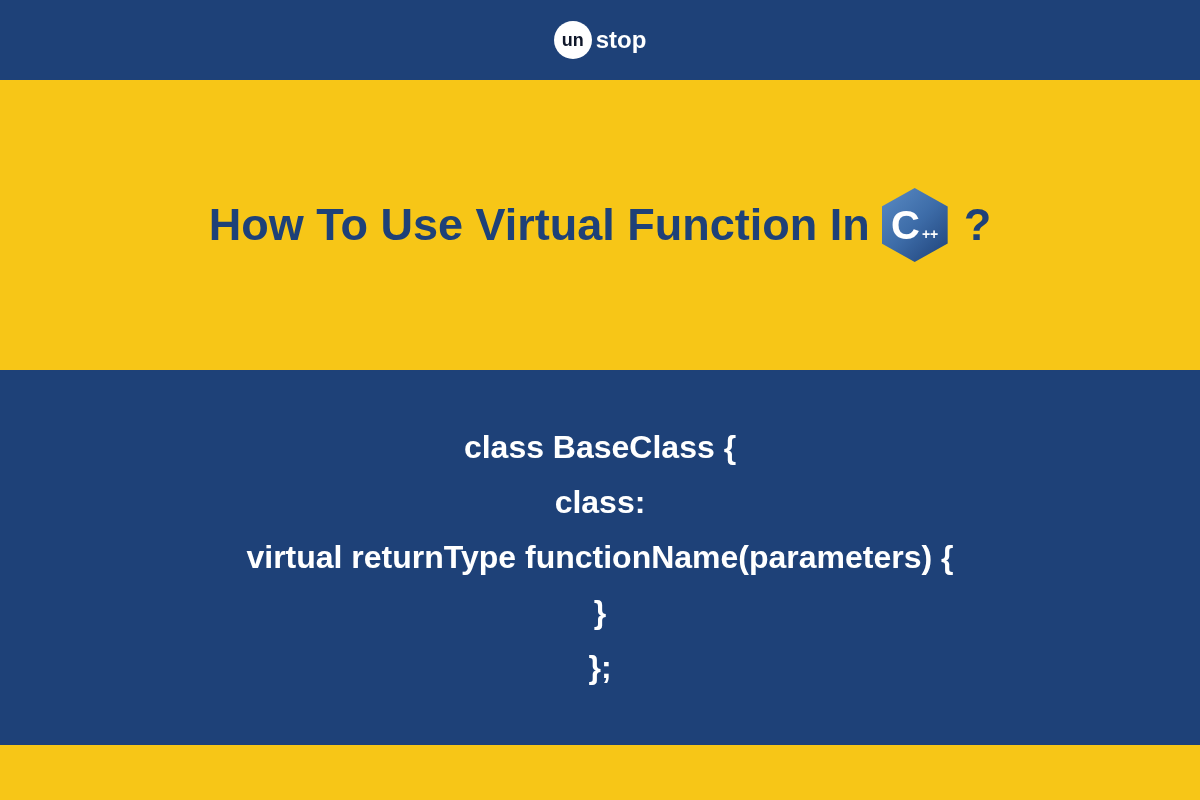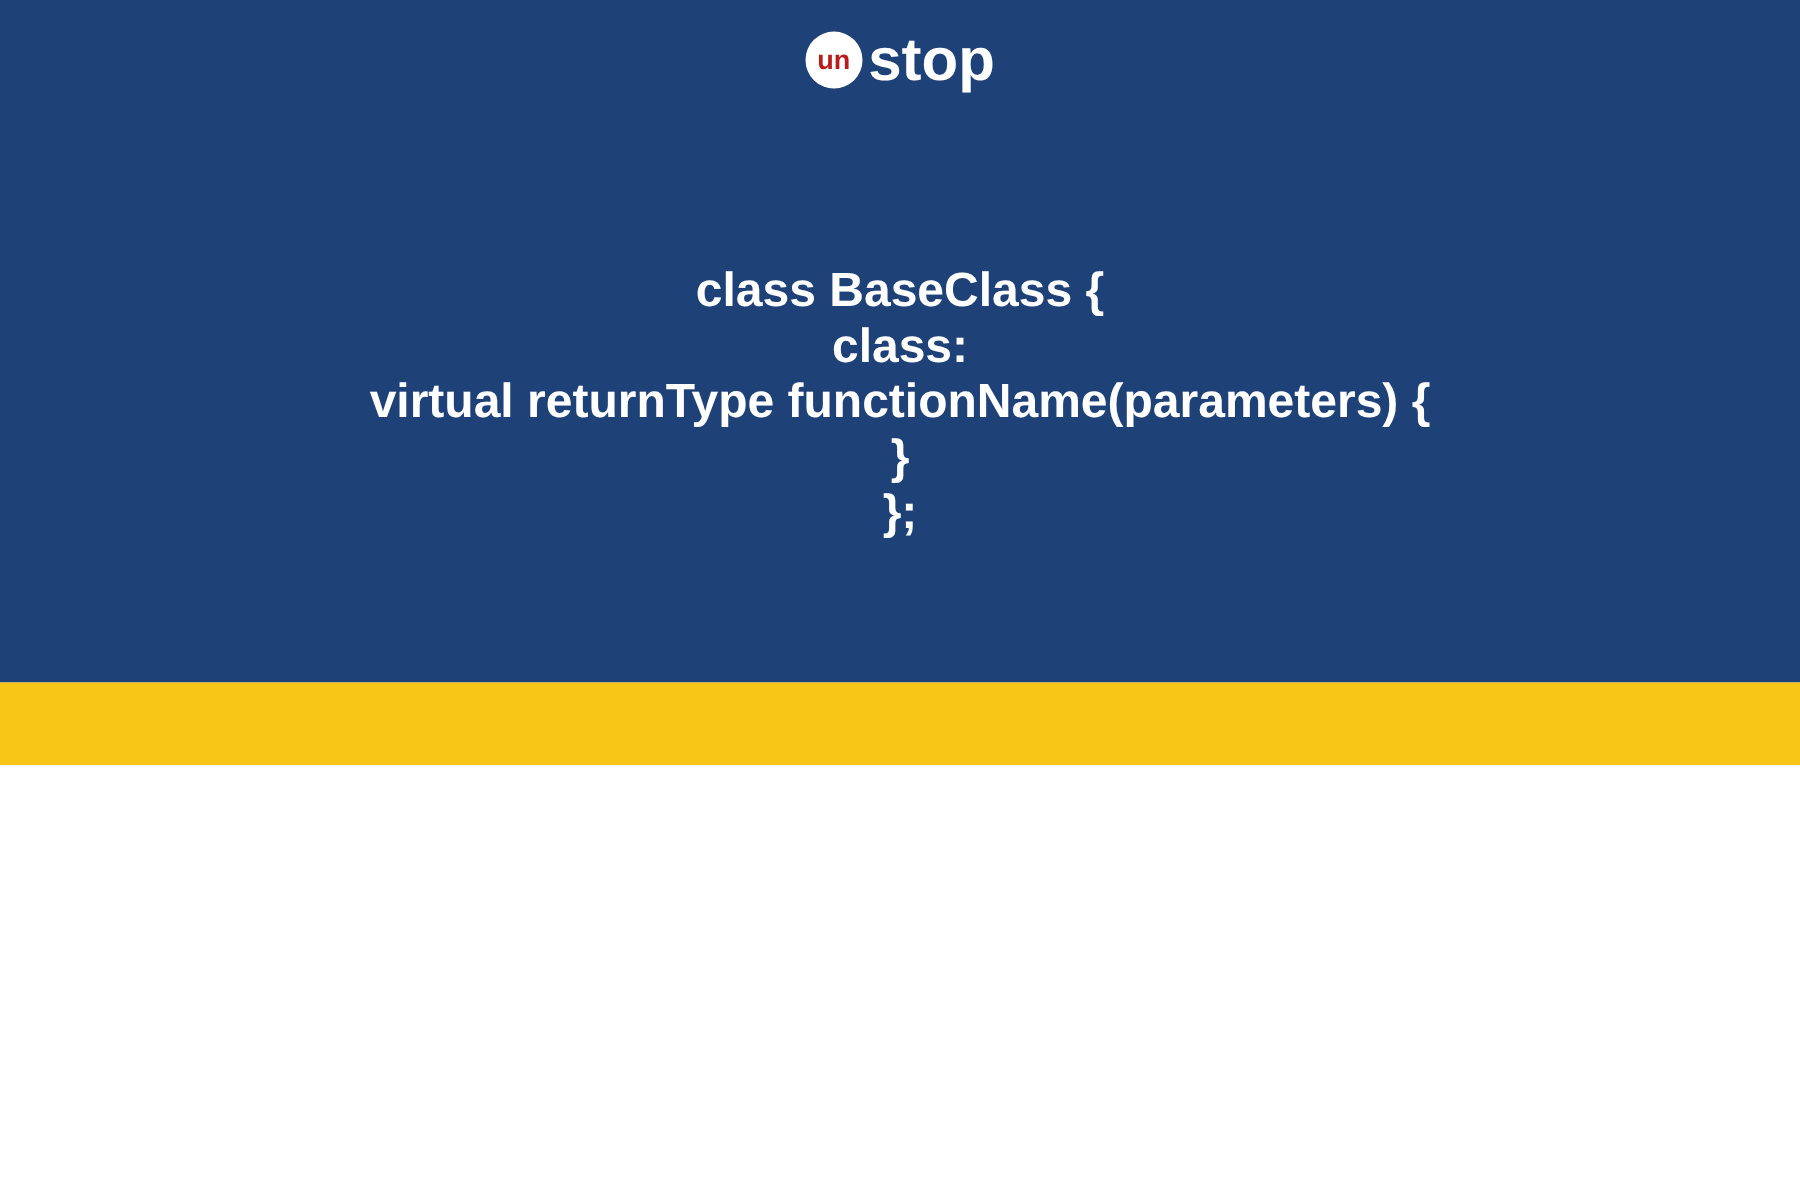--- a/index.html
+++ b/index.html
@@ -34,25 +34,25 @@
     .logo-circle {
       background-color: #ffffff;
       width: 38px;
       height: 38px;
       border-radius: 50%;
       display: flex;
       align-items: center;
       justify-content: center;
       font-weight: bold;
       font-size: 18px;
-      color: #b91c1c;
+      color: #0f172a;
     }
     .logo-text {
       color: #ffffff;
-      font-size: 40px;
+      font-size: 24px;
       font-weight: bold;
       margin-left: 2px;
     }
     .title-section {
       background-color: #f7c617;
       height: 290px;
       display: flex;
       align-items: center;
       justify-content: center;
       padding: 0 60px;
@@ -105,20 +105,21 @@
       font-weight: bold;
       margin-left: 4px;
     }
     .code-section {
       background-color: #1e4178;
       height: 375px;
       display: flex;
       flex-direction: column;
       align-items: center;
       justify-content: center;
+      gap: 18px;
     }
     .code-line {
       color: #ffffff;
       font-size: 32px;
       font-weight: bold;
       text-align: center;
     }
     .footer-bar {
       background-color: #f7c617;
       height: 55px;
@@ -130,20 +131,34 @@
 <div class="container">
   <div class="header-bar">
     <div class="logo">
       <div class="logo-circle">
         <span>un</span>
       </div>
       <span class="logo-text">stop</span>
     </div>
   </div>
 
+  <div class="title-section">
+    <div class="title-content">
+      <span class="title-text">How To Use Virtual Function In</span>
+      <span class="cpp-logo">
+        <span class="hexagon">
+          <span class="hexagon-content">
+            <span class="hex-c">C</span>
+            <span class="hex-plus">++</span>
+          </span>
+        </span>
+      </span>
+      <span class="question-mark">?</span>
+    </div>
+  </div>
 
   <div class="code-section">
     <div class="code-line">class BaseClass {</div>
     <div class="code-line">class:</div>
     <div class="code-line">virtual returnType functionName(parameters) {</div>
     <div class="code-line">}</div>
     <div class="code-line">};</div>
   </div>
 
   <div class="footer-bar"></div>

